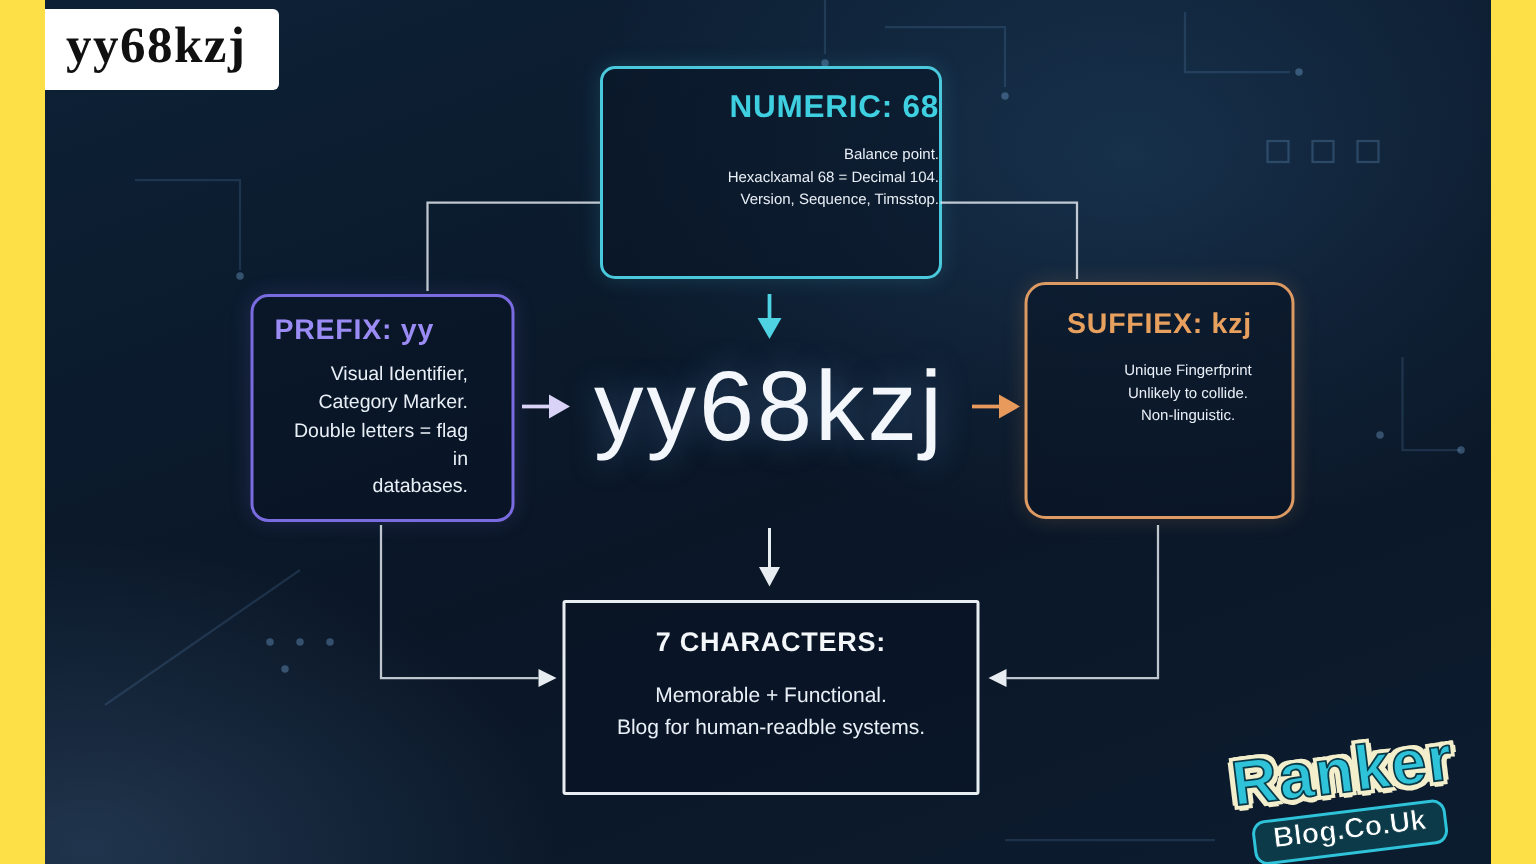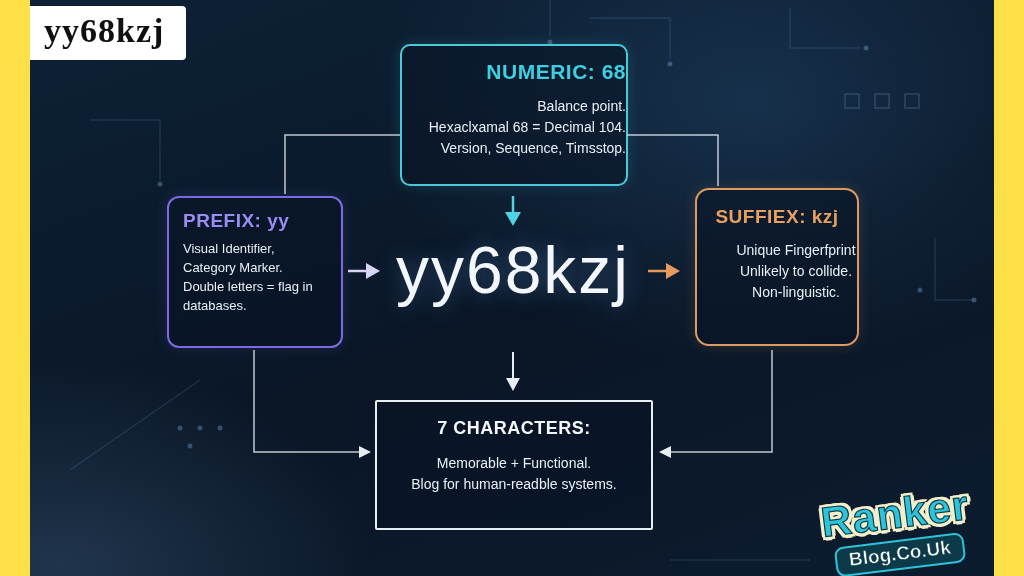--- a/index.html
+++ b/index.html
@@ -18,38 +18,38 @@
   svg.layer { position:absolute; left:0; top:0; width:964px; height:576px; pointer-events:none; }
 
   .watermark {
     position:absolute; left:0; top:6px; background:#ffffff; color:#101010;
     font-family:"Liberation Serif", serif; font-weight:bold; font-size:34px;
     padding:6px 22px 10px 14px; border-radius:0 4px 4px 0; letter-spacing:1px;
   }
 
   .box { position:absolute; background:rgba(9,20,36,0.55); }
   .box-title { font-weight:bold; letter-spacing:0.5px; }
-  .box-line { color:#e9eff6; font-size:14px; line-height:1.5; }
+  .box-line { color:#e9eff6; font-size:10px; line-height:1.5; }
 
   .box.numeric { left:370px; top:44px; width:228px; height:142px;
     border:2px solid #49c9db; border-radius:10px; text-align:right;
     box-shadow:0 0 14px rgba(73,201,219,0.18); }
   .numeric-title { color:#3ecfe0; font-size:21px; margin-top:14px; }
   .box.numeric .box-body { margin-top:12px; }
 
   .box.prefix { left:137px; top:196px; width:176px; height:152px;
     border:2px solid #7a6ce0; border-radius:12px;
     box-shadow:0 0 14px rgba(122,108,224,0.18); }
   .prefix-title { color:#9b8cf5; font-size:19px; margin:12px 15px 8px 14px; }
-  .box.prefix .box-body { padding:0 12px 0 14px; text-align:left; }
+  .box.prefix .box-body { padding:0 29px 0 14px; text-align:right; }
   .box.prefix .box-line { font-size:13px; line-height:1.45; }
 
-  .box.suffix { left:653px; top:188px; width:164px; height:158px;
+  .box.suffix { left:653px; top:188px; width:180px; height:158px;
     border:2px solid #dd9a62; border-radius:14px; text-align:center;
-    box-shadow:0 0 14px rgba(221,154,98,0.18);margin-left:12px; }
+    box-shadow:0 0 14px rgba(221,154,98,0.18); }
   .suffix-title { color:#e8a05e; font-size:19px; margin-top:16px; }
   .box.suffix .box-body { margin-top:12px;padding-left:38px; }
 
   .box.characters { left:345px; top:400px; width:278px; height:130px;
     border:2px solid #e8edf2; border-radius:2px; text-align:center; }
   .characters-title { color:#f4f7fa; font-size:18px; margin-top:16px; letter-spacing:0.5px; }
   .box.characters .box-body { margin-top:14px; }
   .box.characters .box-line { font-size:14px; }
 
   .center-code {

